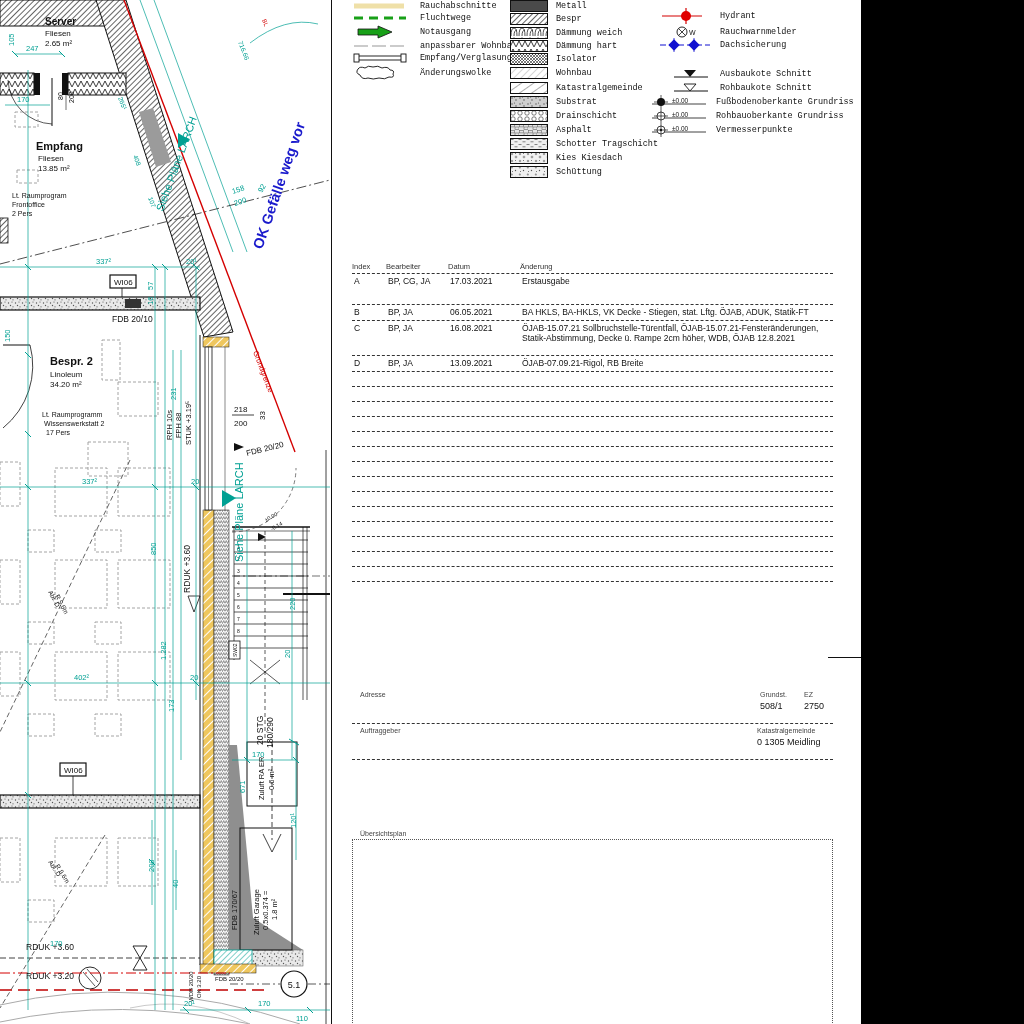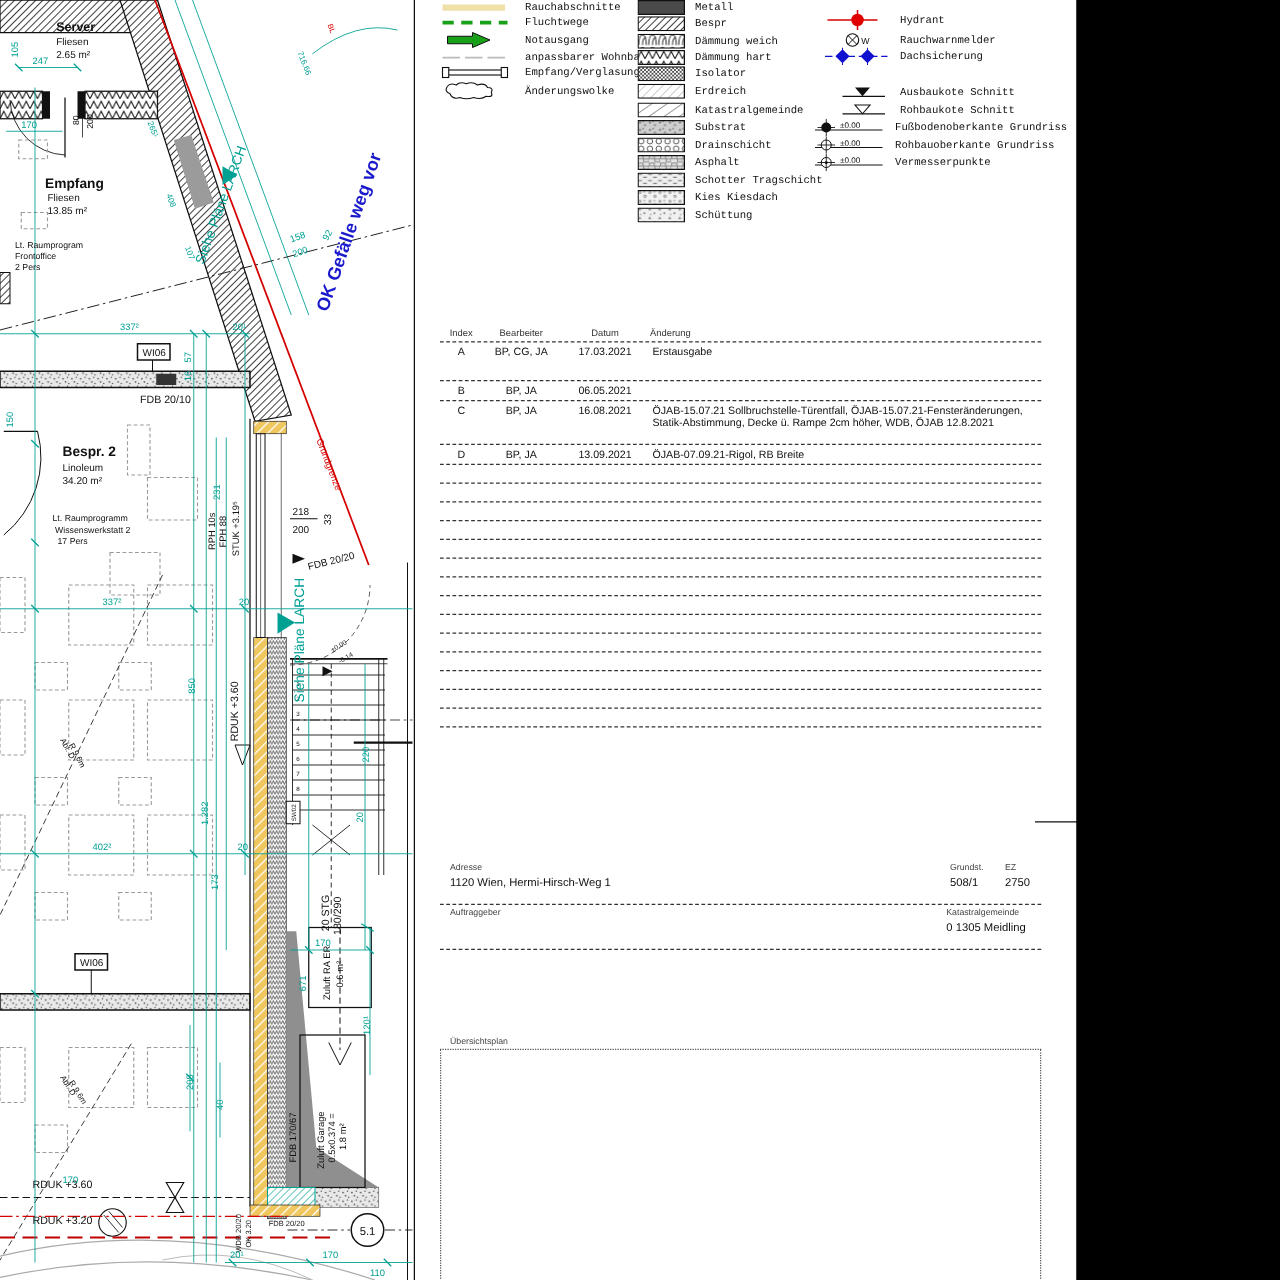--- a/index.html
+++ b/index.html
@@ -14,21 +14,21 @@
   .leg-label{font-size:8.5px;color:#111;white-space:nowrap;font-family:Liberation Mono, monospace;}
   .leg-sym{flex:0 0 auto;}
   .sw{width:38px;height:12px;display:block;}
 
   
   #rev-table{position:absolute;left:352px;top:262px;width:481px;font-size:8.5px;color:#111;}
   .rev-grid{display:grid;grid-template-columns:34px 62px 72px 1fr;}
   .rev-head{font-size:7.5px;color:#333;border-bottom:1px dashed #333;padding-bottom:2px;}
   .rev-row{border-bottom:1px dashed #333;align-items:start;}
   .rev-row>div{padding:2px 2px 3px 2px;}
-  .c-center{text-align:center;}
+  .c-center{text-align:left;}
   .rev-empty{height:14px;border-bottom:1px dashed #333;}
   .rowA{min-height:30px;}
   .rowC{min-height:34px;}
 
   
   #title-block{position:absolute;left:352px;top:688px;width:481px;color:#111;}
   #title-bar{height:40px;background:#3d3d3d;color:#fff;display:flex;align-items:center;justify-content:center;
     font-family:"Liberation Serif",serif;font-weight:bold;font-size:16.5px;letter-spacing:3.5px;white-space:nowrap;}
   .tb-label{font-size:7px;color:#444;}
   .tb-val{font-size:9px;color:#111;white-space:nowrap;}
@@ -482,21 +482,21 @@
     <div class="leg-row" style="left:510px;top:53px">
       <svg class="sw">
           <rect x="0.5" y="0.5" width="37" height="11" fill="url(#pat-cross)" stroke="#111"></rect>
         </svg>
       <span class="leg-label">Isolator</span>
     </div>
     <div class="leg-row" style="left:510px;top:67px">
       <svg class="sw">
           <rect x="0.5" y="0.5" width="37" height="11" fill="url(#pat-ldiag)" stroke="#111"></rect>
         </svg>
-      <span class="leg-label">Erdreich</span>
+      <span class="leg-label">Wohnbau</span>
     </div>
     <div class="leg-row" style="left:510px;top:82px">
       <svg class="sw">
           <rect x="0.5" y="0.5" width="37" height="11" fill="url(#pat-sauber)" stroke="#111"></rect>
         </svg>
       <span class="leg-label">Katastralgemeinde</span>
     </div>
     <div class="leg-row" style="left:510px;top:96px">
       <svg class="sw">
           <rect x="0.5" y="0.5" width="37" height="11" fill="url(#pat-substrat)" stroke="#111"></rect>
@@ -618,20 +618,21 @@
     <div class="rev-grid rev-row rowA">
       <div class="c-center">A</div>
       <div class="c-center">BP, CG, JA</div>
       <div class="c-center">17.03.2021</div>
       <div>Erstausgabe</div>
     </div>
     <div class="rev-grid rev-row">
       <div class="c-center">B</div>
       <div class="c-center">BP, JA</div>
       <div class="c-center">06.05.2021</div>
+      <div>BA HKLS, BA-HKLS, VK Decke - Stiegen, stat. Lftg. ÖJAB, ADUK, Statik-FT</div>
     </div>
     <div class="rev-grid rev-row rowC">
       <div class="c-center">C</div>
       <div class="c-center">BP, JA</div>
       <div class="c-center">16.08.2021</div>
       <div>ÖJAB-15.07.21 Sollbruchstelle-Türentfall, ÖJAB-15.07.21-Fensteränderungen, Statik-Abstimmung, Decke ü. Rampe 2cm höher, WDB, ÖJAB 12.8.2021</div>
     </div>
     <div class="rev-grid rev-row">
       <div class="c-center">D</div>
       <div class="c-center">BP, JA</div>
@@ -652,21 +653,20 @@
         <div class="rev-empty"></div>
         <div class="rev-empty"></div>
         <div class="rev-empty"></div>
         <div class="rev-empty"></div>
       </div>
   </div>
 
   <div id="title-block">
     <div class="tb-row" style="height:36px">
       <div class="tb-label">Adresse</div>
-      <div class="tb-val" style="margin-top:3px">1120 Wien, Hermi-Hirsch-Weg 1</div>
       <div class="tb-right" style="left:408px">
         <div class="tb-label">Grundst.</div>
         <div class="tb-val" style="margin-top:3px">508/1</div>
       </div>
       <div class="tb-right" style="left:452px">
         <div class="tb-label">EZ</div>
         <div class="tb-val" style="margin-top:3px">2750</div>
       </div>
     </div>
     <div class="tb-row" style="height:36px">

